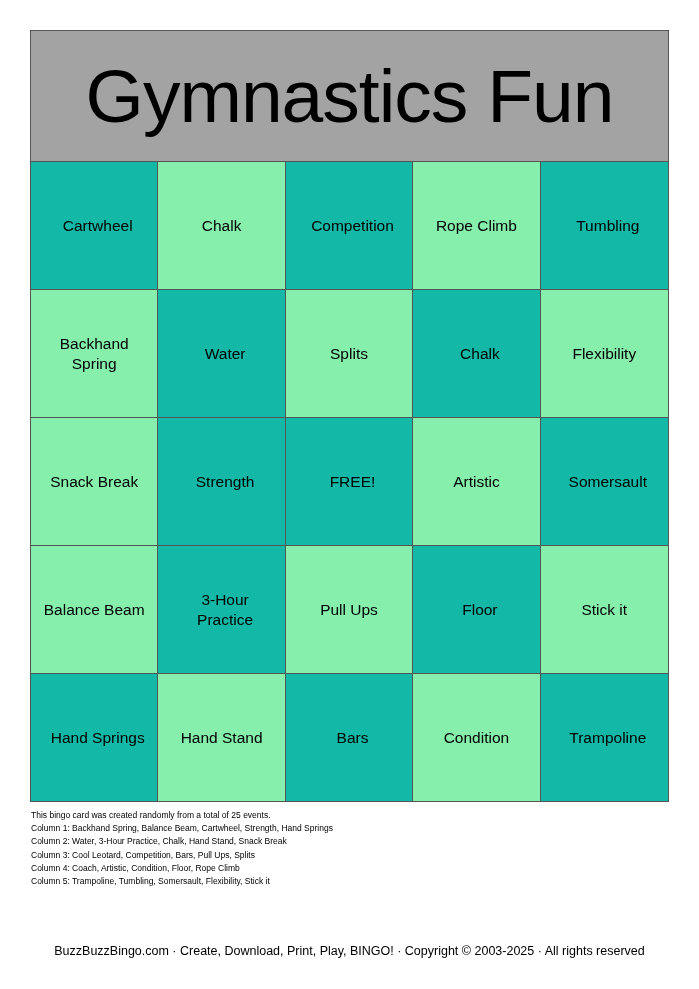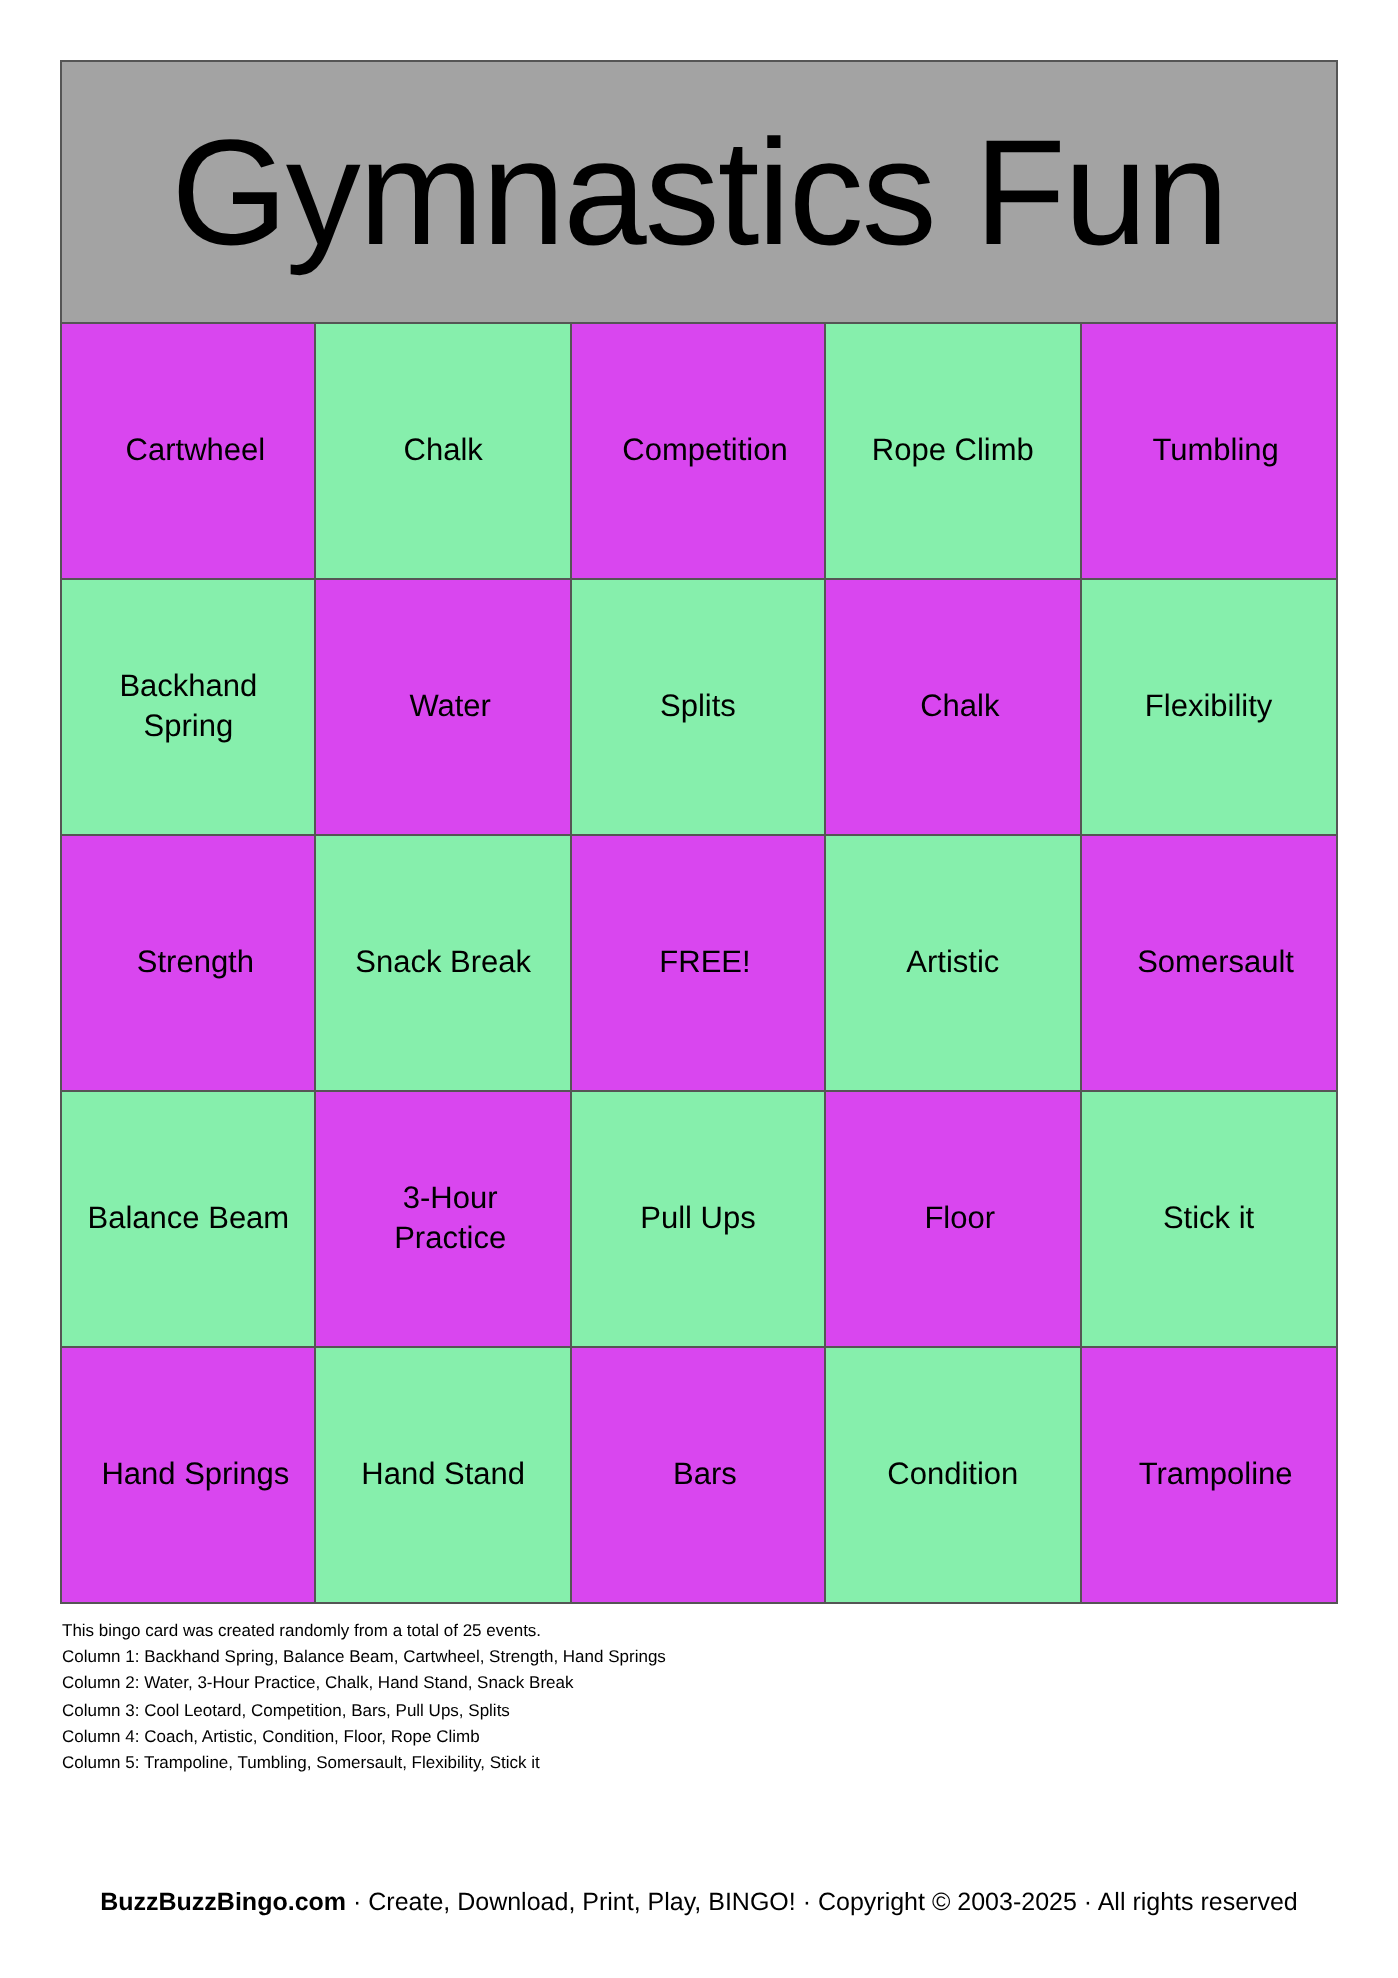--- a/index.html
+++ b/index.html
@@ -59,40 +59,40 @@
     text-align: center;
     font-size: 15.5px;
     line-height: 1.25;
     padding: 4px 6px;
     background: #86efac;
   }
   .cell:nth-child(5n) {
     border-right: none;
   }
   .cell.shaded {
-    background: #d946ef;
+    background: #14b8a6;
     padding-left: 13px;
   }
   .notes {
     margin-top: 7px;
     font-size: 8.5px;
     line-height: 1.55;
     color: #000000;
     padding-left: 1px;
   }
   .footer {
     position: absolute;
     left: 0;
     bottom: 31px;
     width: 699px;
     text-align: center;
     font-size: 12.5px;
   }
   .footer .brand {
-    font-weight: bold;
+    font-weight: normal;
     text-align: center;
   }
 </style>
 </head>
 <body>
 
 <div class="page">
 
   <div class="card">
 
@@ -106,22 +106,22 @@
       <div class="cell shaded">Competition</div>
       <div class="cell">Rope Climb</div>
       <div class="cell shaded">Tumbling</div>
 
       <div class="cell">Backhand Spring</div>
       <div class="cell shaded">Water</div>
       <div class="cell">Splits</div>
       <div class="cell shaded">Chalk</div>
       <div class="cell">Flexibility</div>
 
+      <div class="cell">Snack Break</div>
       <div class="cell shaded">Strength</div>
-      <div class="cell">Snack Break</div>
       <div class="cell shaded">FREE!</div>
       <div class="cell">Artistic</div>
       <div class="cell shaded">Somersault</div>
 
       <div class="cell">Balance Beam</div>
       <div class="cell shaded">3-Hour Practice</div>
       <div class="cell">Pull Ups</div>
       <div class="cell shaded">Floor</div>
       <div class="cell">Stick it</div>
 

